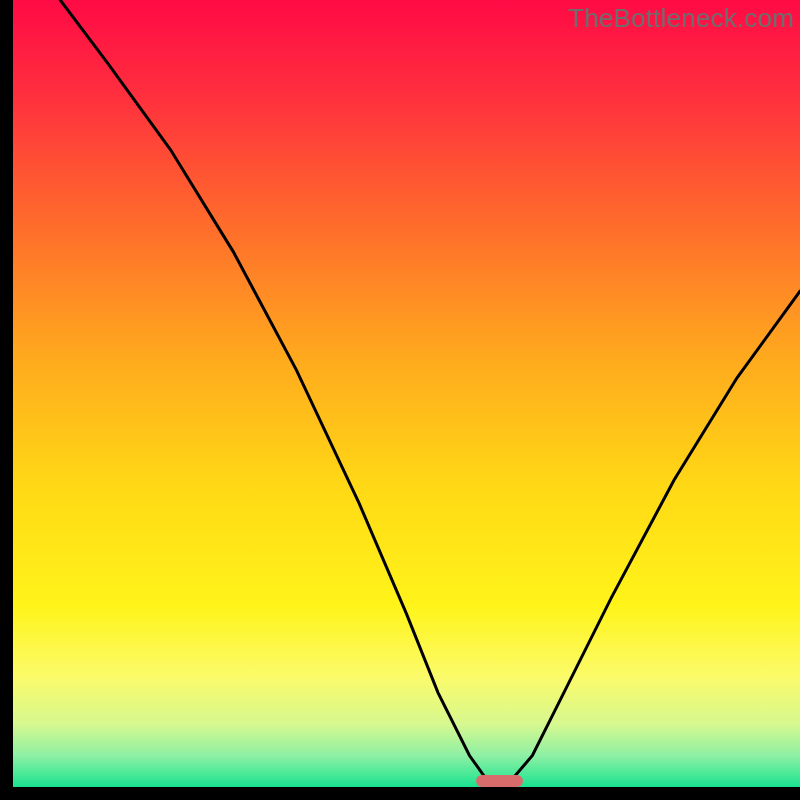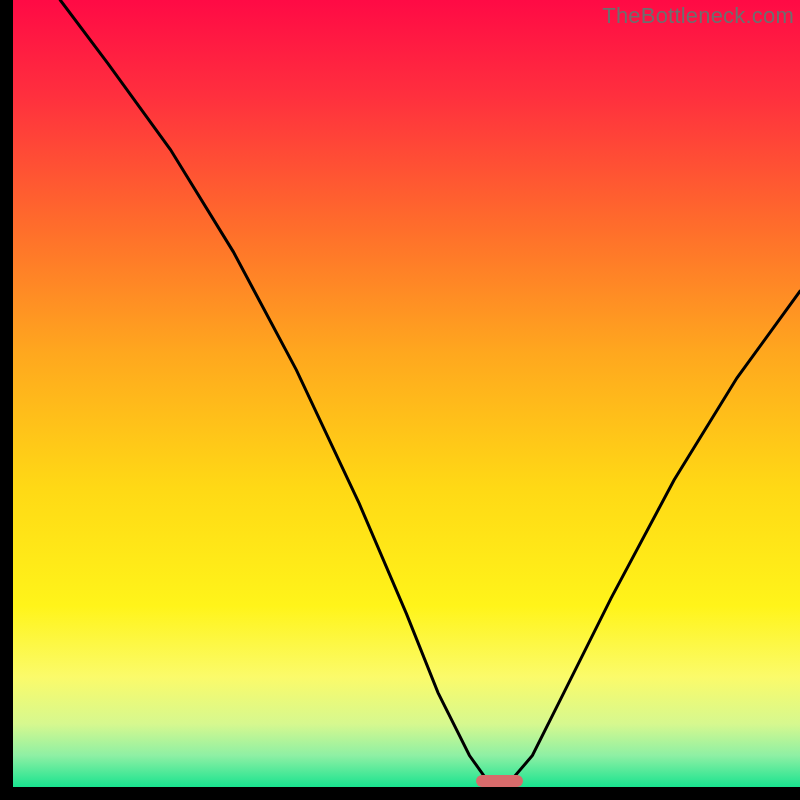--- a/index.html
+++ b/index.html
@@ -31,21 +31,21 @@
     left: 0;
     top: 0;
     width: 100%;
     height: 100%;
   }
   .watermark {
     position: absolute;
     top: 3px;
     right: 6px;
     color: #6e6e6e;
-    font-size: 22px;
+    font-size: 26px;
     font-weight: normal;
     letter-spacing: 0.2px;
     margin-left: 31px;
   }
   .marker {
     position: absolute;
     background: #d86b6b;
     border-radius: 6px;
   }
 </style>

